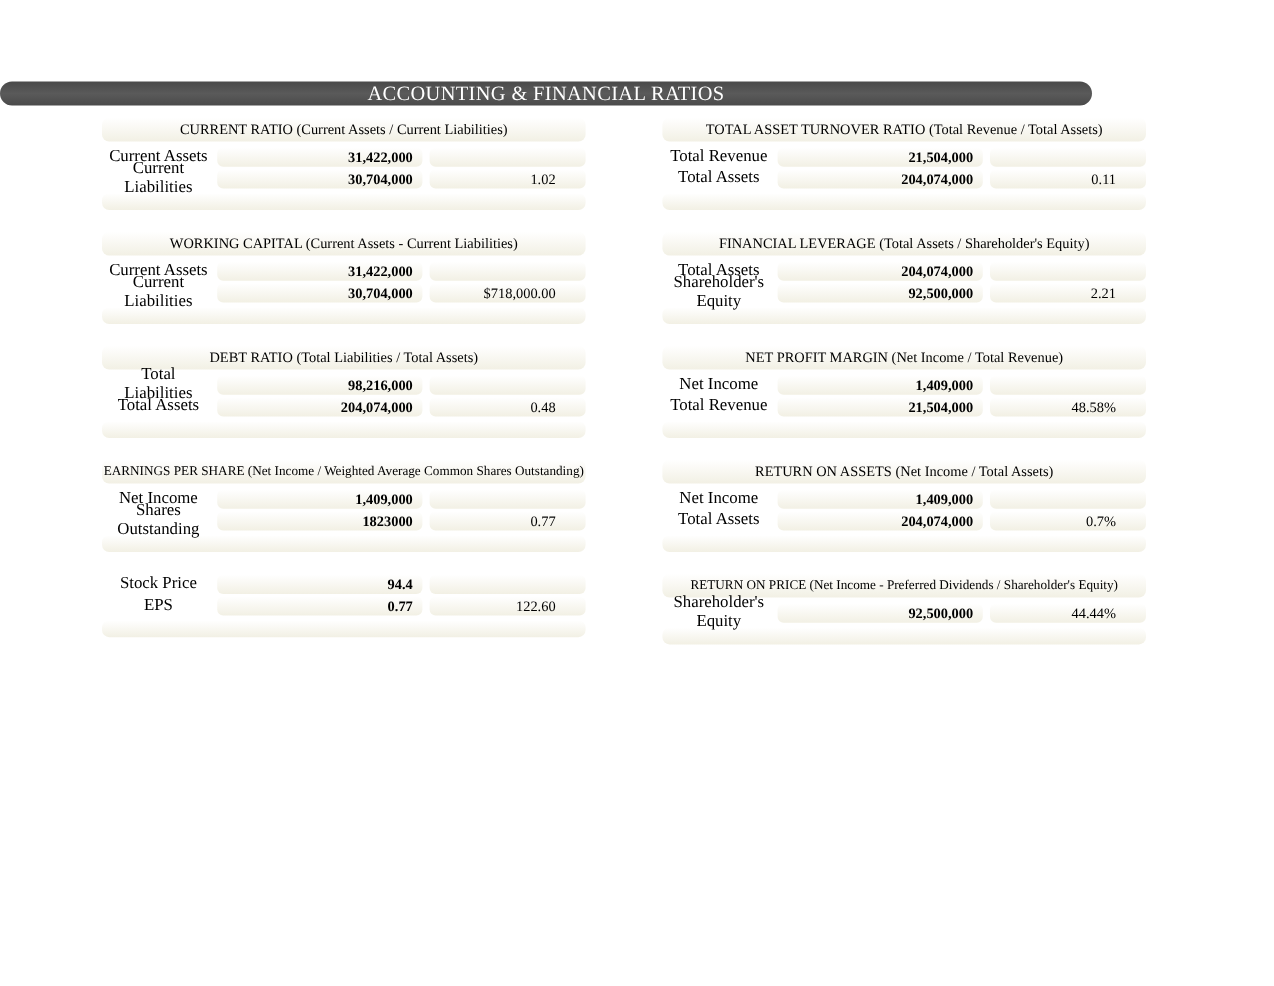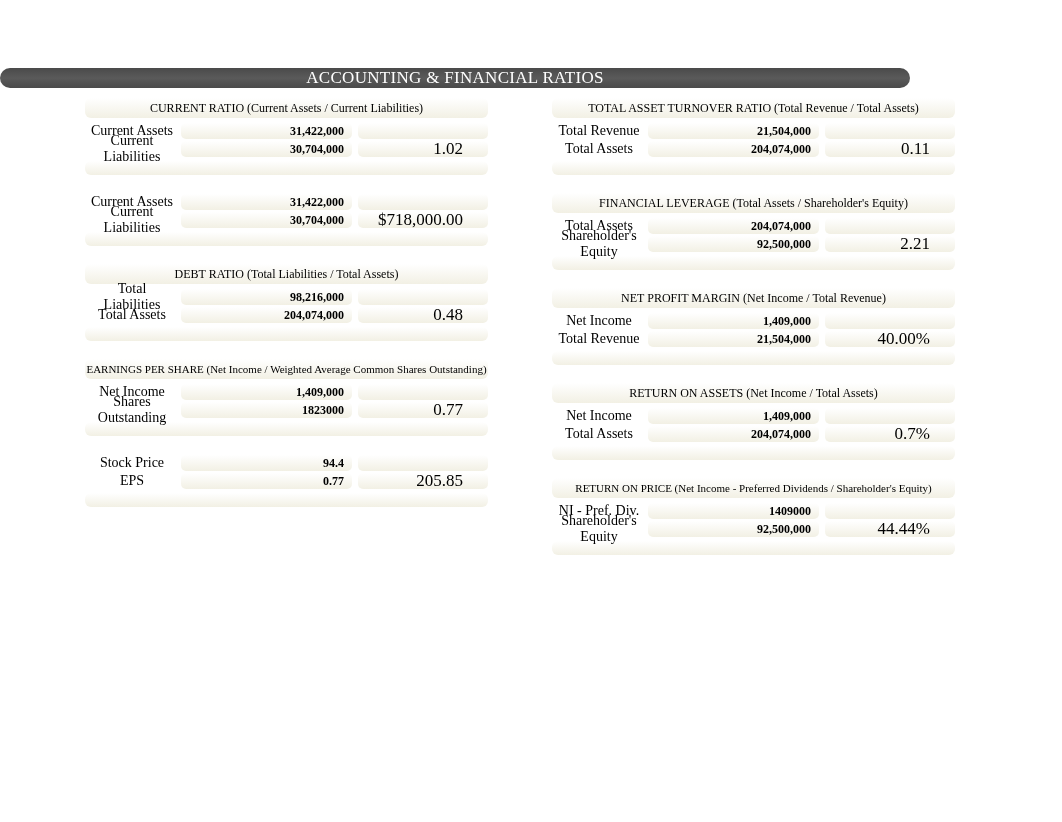--- a/index.html
+++ b/index.html
@@ -94,21 +94,21 @@
     
     .result-cell {
       width: 130px;
       background: linear-gradient(to bottom, #ffffff 0%, #f2f0e4 100%);
       border-radius: 5px;
       height: 16px;
       display: flex;
       align-items: center;
       justify-content: flex-end;
       padding-right: 25px;
-      font-size: 17px;
+      font-size: 12px;
       color: #000;
     }
 
     .result-cell.empty {
       padding-right: 0;
     }
 
     .footer-row {
       background: linear-gradient(to bottom, #ffffff 0%, #f2f0e4 100%);
       border-radius: 6px;
@@ -136,20 +136,21 @@
       </div>
       <div class="data-row">
         <div class="label-cell">Current Liabilities</div>
         <div class="value-cell">30,704,000</div>
         <div class="result-cell">1.02</div>
       </div>
       <div class="footer-row"></div>
     </div>
 
     <div class="section">
+      <div class="section-title-row">WORKING CAPITAL (Current Assets - Current Liabilities)</div>
       <div class="data-row">
         <div class="label-cell">Current Assets</div>
         <div class="value-cell">31,422,000</div>
         <div class="result-cell empty"></div>
       </div>
       <div class="data-row">
         <div class="label-cell">Current Liabilities</div>
         <div class="value-cell">30,704,000</div>
         <div class="result-cell">$718,000.00</div>
       </div>
@@ -188,21 +189,21 @@
 
     <div class="section">
       <div class="data-row">
         <div class="label-cell">Stock Price</div>
         <div class="value-cell">94.4</div>
         <div class="result-cell empty"></div>
       </div>
       <div class="data-row">
         <div class="label-cell">EPS</div>
         <div class="value-cell">0.77</div>
-        <div class="result-cell">205.85</div>
+        <div class="result-cell">122.60</div>
       </div>
       <div class="footer-row"></div>
     </div>
 
   </div>
 
   <div class="col">
 
     <div class="section">
       <div class="section-title-row">TOTAL ASSET TURNOVER RATIO (Total Revenue / Total Assets)</div>
@@ -237,21 +238,21 @@
     <div class="section">
       <div class="section-title-row">NET PROFIT MARGIN (Net Income / Total Revenue)</div>
       <div class="data-row">
         <div class="label-cell">Net Income</div>
         <div class="value-cell">1,409,000</div>
         <div class="result-cell empty"></div>
       </div>
       <div class="data-row">
         <div class="label-cell">Total Revenue</div>
         <div class="value-cell">21,504,000</div>
-        <div class="result-cell">40.00%</div>
+        <div class="result-cell">48.58%</div>
       </div>
       <div class="footer-row"></div>
     </div>
 
     <div class="section">
       <div class="section-title-row">RETURN ON ASSETS (Net Income / Total Assets)</div>
       <div class="data-row">
         <div class="label-cell">Net Income</div>
         <div class="value-cell">1,409,000</div>
         <div class="result-cell empty"></div>
@@ -259,25 +260,20 @@
       <div class="data-row">
         <div class="label-cell">Total Assets</div>
         <div class="value-cell">204,074,000</div>
         <div class="result-cell">0.7%</div>
       </div>
       <div class="footer-row"></div>
     </div>
 
     <div class="section">
       <div class="section-title-row tight">RETURN ON PRICE (Net Income - Preferred Dividends / Shareholder's Equity)</div>
-      <div class="data-row">
-        <div class="label-cell">NI - Pref. Div.</div>
-        <div class="value-cell">1409000</div>
-        <div class="result-cell empty"></div>
-      </div>
       <div class="data-row">
         <div class="label-cell">Shareholder's Equity</div>
         <div class="value-cell">92,500,000</div>
         <div class="result-cell">44.44%</div>
       </div>
       <div class="footer-row"></div>
     </div>
 
   </div>
 

